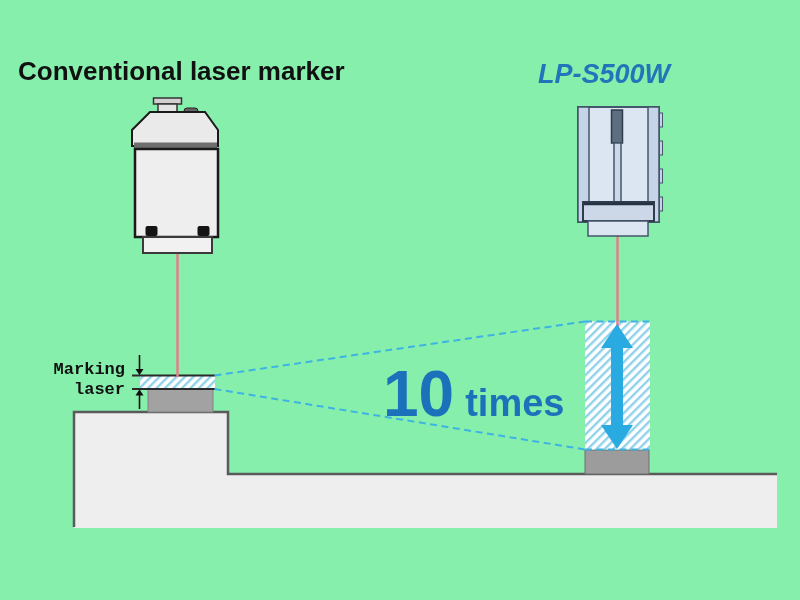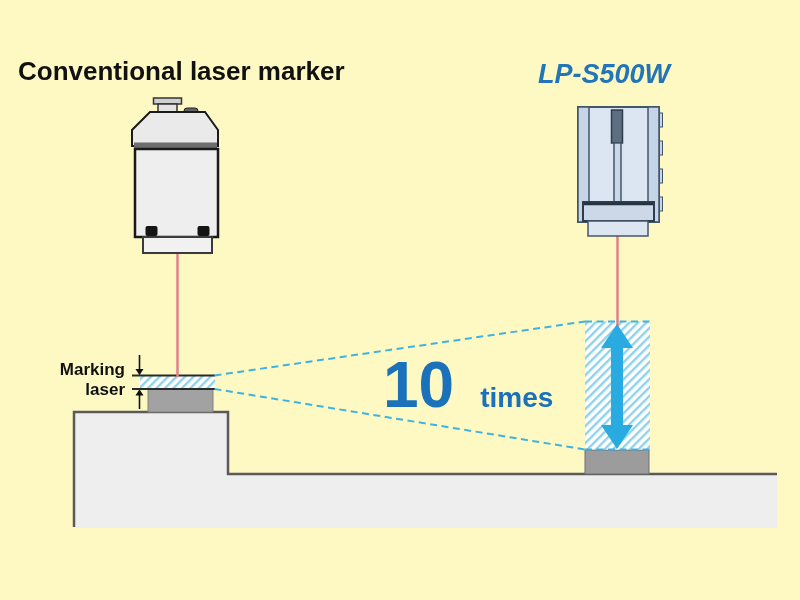--- a/index.html
+++ b/index.html
@@ -5,21 +5,21 @@
   html, body {
     margin: 0;
     padding: 0;
     background: #ffffff;
     font-family: "Liberation Sans", sans-serif;
   }
   #canvas {
     position: relative;
     width: 800px;
     height: 600px;
-    background: #fef9c3;
+    background: #86efac;
     overflow: hidden;
   }
   #scene {
     position: absolute;
     left: 0;
     top: 0;
   }
   .title-conventional {
     position: absolute;
     left: 18px;
@@ -45,38 +45,39 @@
   .marking-range-label {
     position: absolute;
     left: 25px;
     top: 360px;
     width: 100px;
     text-align: right;
     font-size: 17px;
     line-height: 20px;
     font-weight: bold;
     color: #111111;
+    font-family: Liberation Mono, monospace;
   }
   .multiplier {
     position: absolute;
     left: 383px;
     top: 350px;
     display: flex;
     align-items: baseline;
-    gap: 26px;
+    gap: 11px;
     color: #1b72ba;
     font-weight: bold;
     white-space: nowrap;
   }
   .multiplier .value {
     font-size: 64px;
     line-height: 1;
   }
   .multiplier .unit {
-    font-size: 28px;
+    font-size: 38px;
     line-height: 1;
     margin-top: 34px;
   }
 </style>
 </head>
 <body>
 
 <div id="canvas">
 
   <svg id="scene" width="800" height="600" viewBox="0 0 800 600" xmlns="http://www.w3.org/2000/svg">

